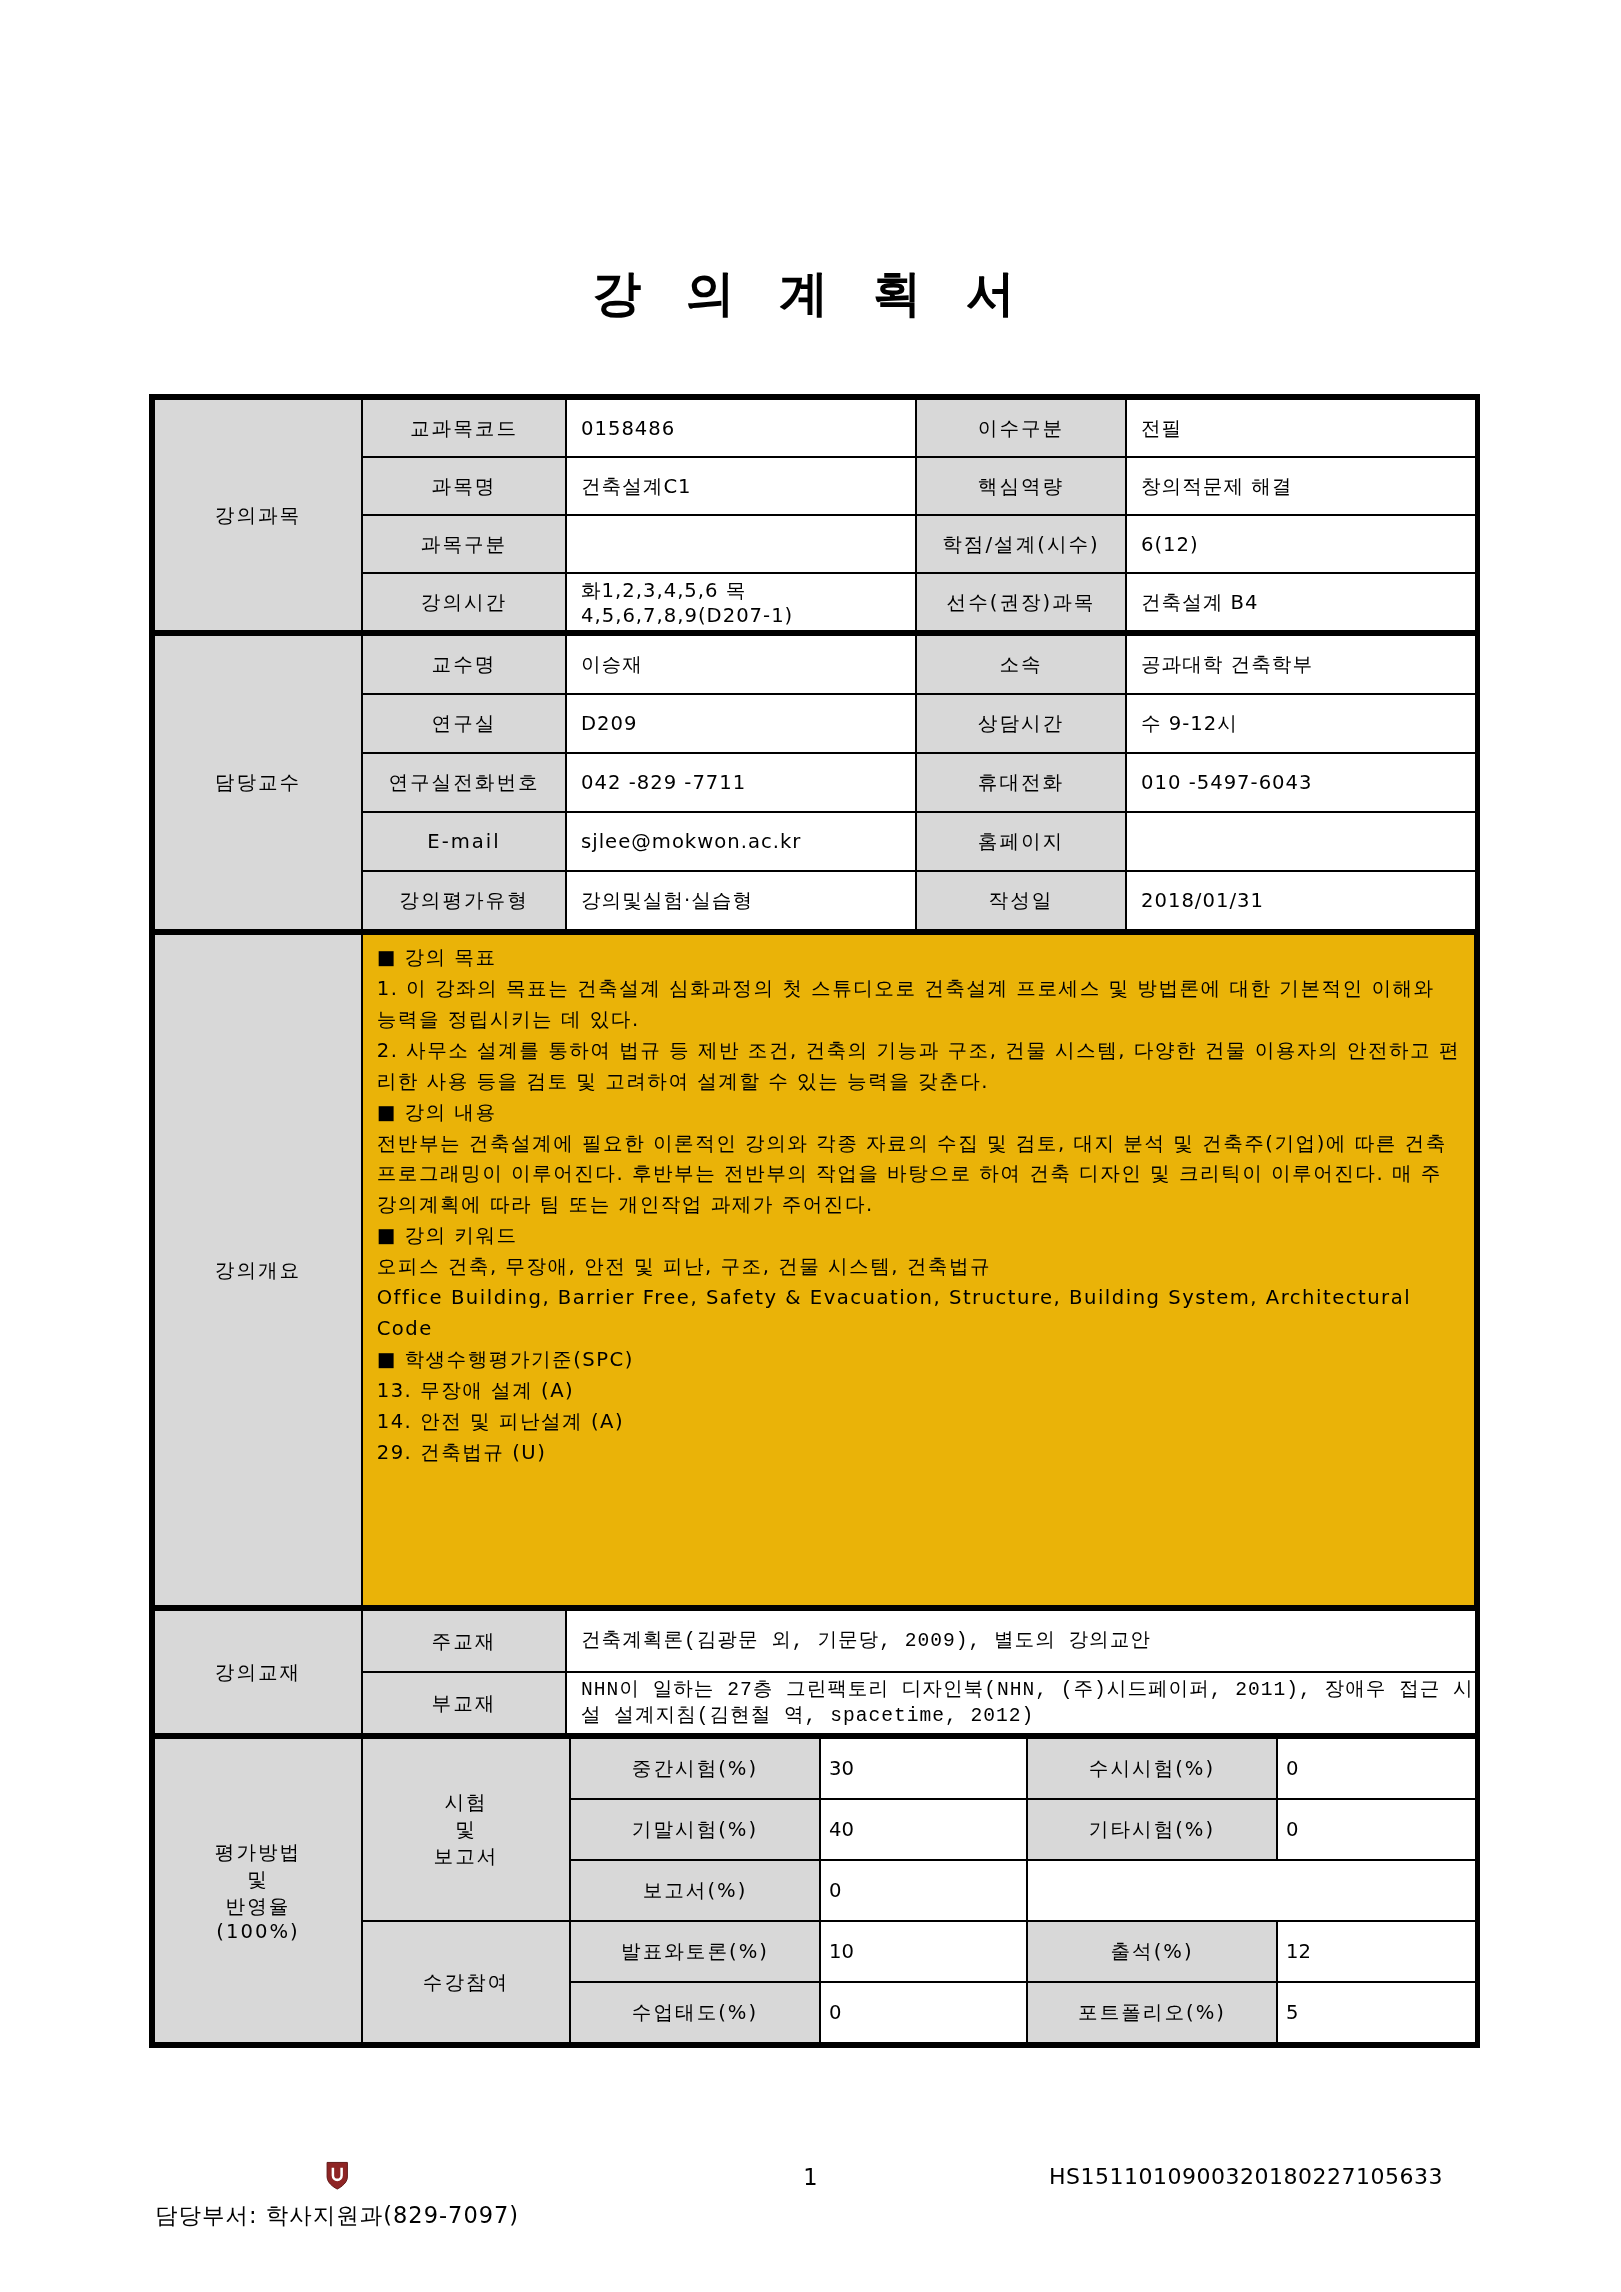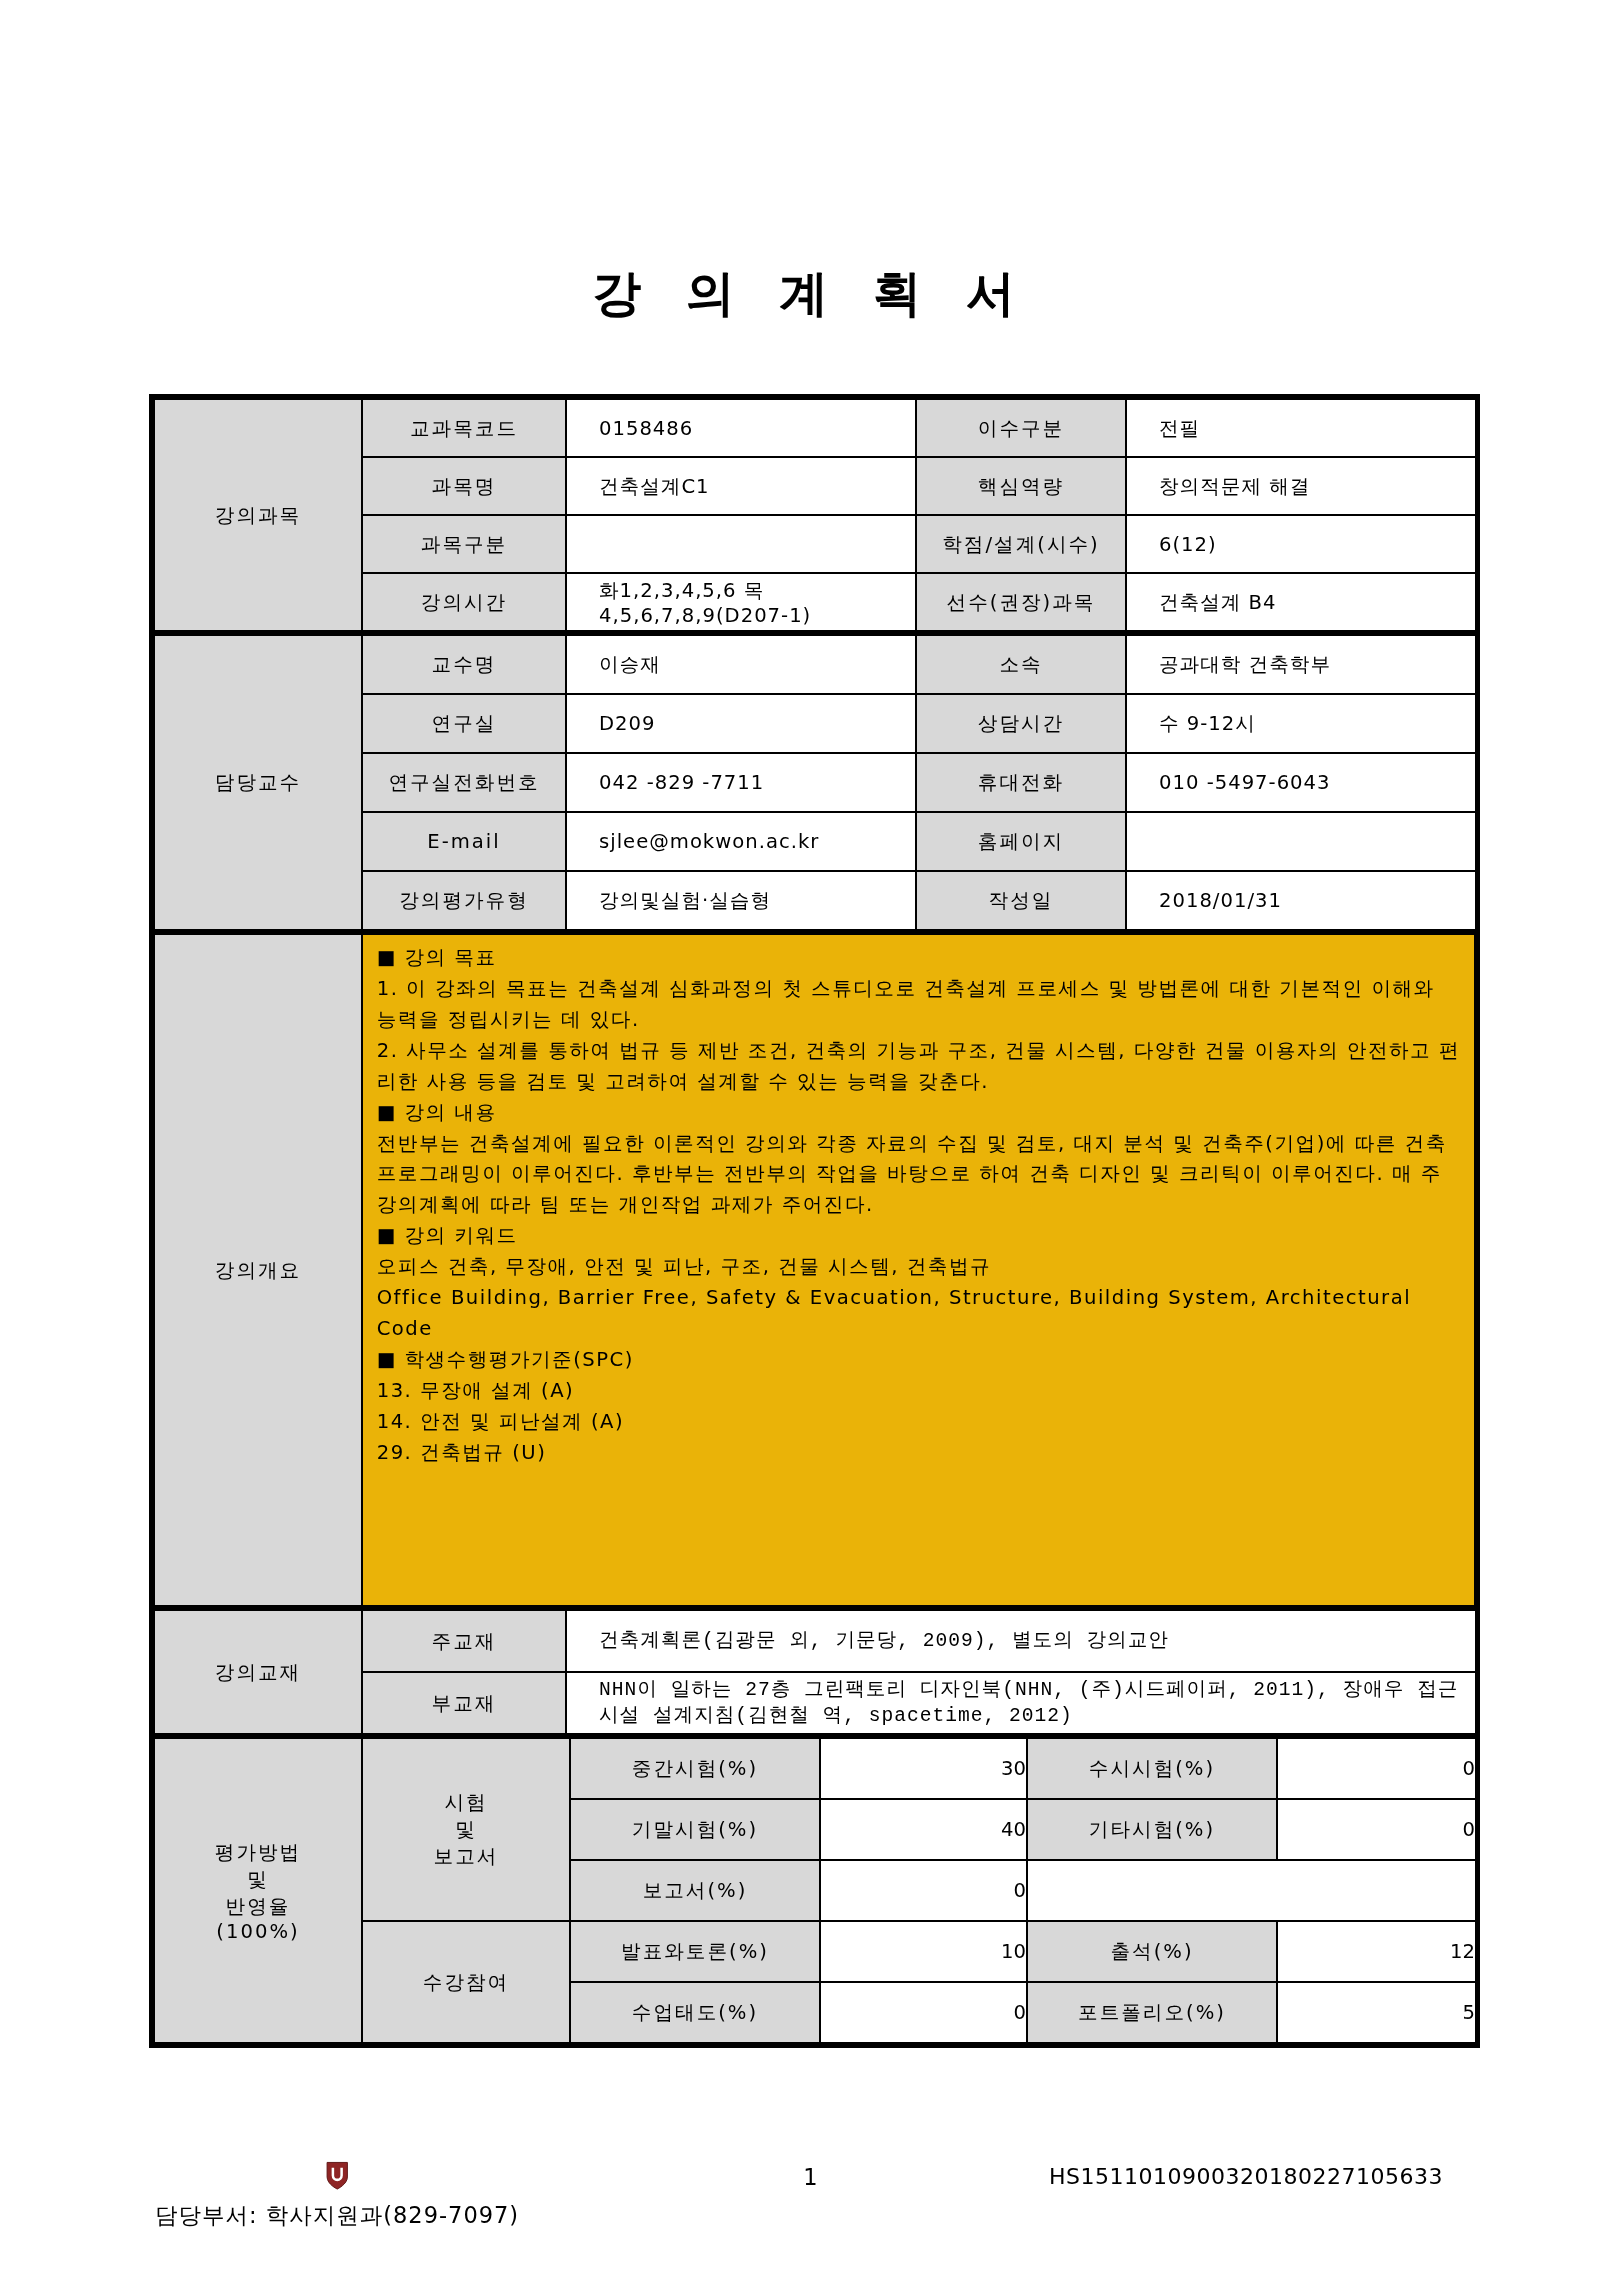--- a/index.html
+++ b/index.html
@@ -51,26 +51,27 @@
   }
   td.hdr, td.grp, td.lbl {
     background:#d8d8d8;
     text-align:center;
     letter-spacing:2px;
     white-space:pre-line;
   }
   td.val {
     background:#fff;
     text-align:left;
-    padding-left:32px;
+    padding-left:14px;
     letter-spacing:1px;
   }
   td.val-center {
     background:#fff;
-    text-align:right;
+    text-align:left;
+    padding-left:8px;
   }
   .sec1 tr { height:58px; }
   .sec2 tr { height:59px; }
   .sec3 td.overview-td {
     vertical-align:top;
     padding:7.8px 13.7px;
     font-size:19.6px;
     line-height:1.58;
     letter-spacing:1.5px;
     white-space:pre-line;

